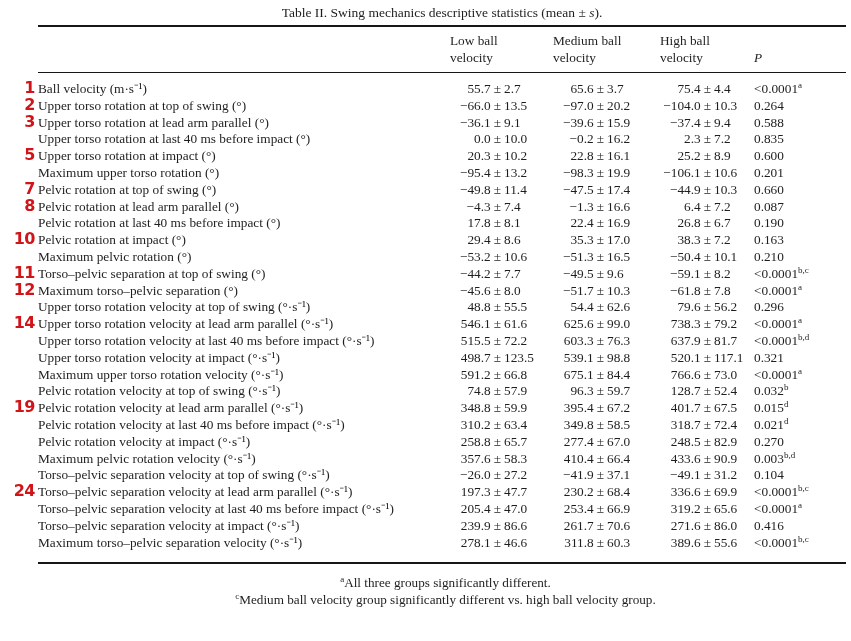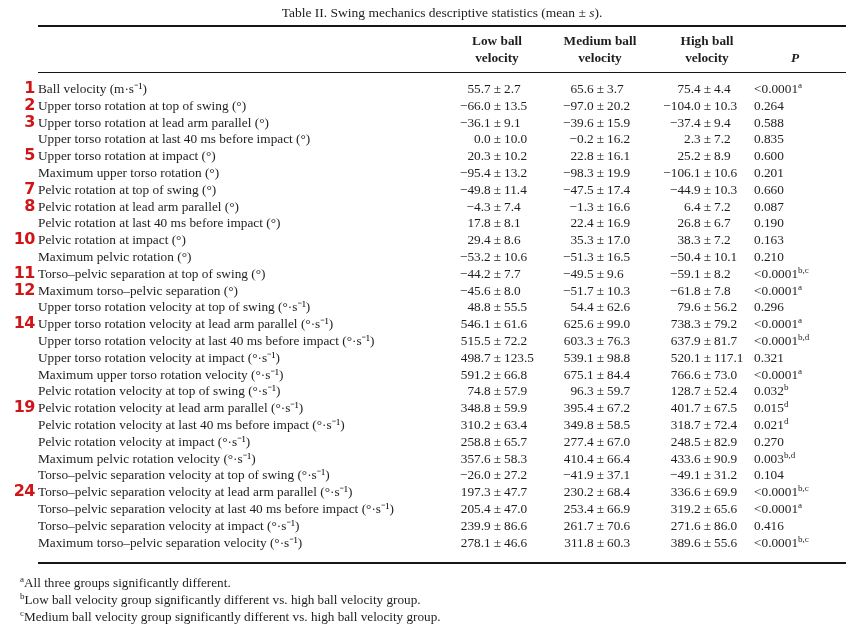--- a/index.html
+++ b/index.html
@@ -17,22 +17,22 @@
     border-collapse:collapse;table-layout:fixed;width:808px;margin-left:38px;
     border-top:2px solid #161616;border-bottom:2px solid #161616;
   }
   col.c-label{width:392px;}
   col.c-low{width:114px;}
   col.c-med{width:103px;}
   col.c-high{width:107px;}
   col.c-p{width:92px;}
   thead tr{border-bottom:1.5px solid #161616;}
   thead th{
-    font-weight:bold;font-size:13.3px;line-height:16.5px;
-    vertical-align:bottom;padding:6px 0 6px;text-align:center;white-space:nowrap;
+    font-weight:normal;font-size:13.3px;line-height:16.5px;
+    vertical-align:bottom;padding:6px 0 6px;text-align:left;white-space:nowrap;
   }
   th.h-low{padding-left:20px;}
   th.h-med{padding-left:9px;}
   th.h-high{padding-left:13px;}
   th.h-p{padding-right:10px;font-style:italic;}
   tbody td{
     font-size:13.3px;line-height:16.8px;height:16.8px;
     padding:0;white-space:nowrap;vertical-align:baseline;
   }
   tbody tr:first-child td{padding-top:8px;}
@@ -43,21 +43,21 @@
     font-family:"DejaVu Sans", sans-serif;font-weight:bold;
     font-size:16px;letter-spacing:-0.5px;color:#d01418;line-height:16.8px;
   }
   tbody tr:first-child td .mark{top:7px;}
   .vwrap{display:flex;align-items:baseline;}
   .vwrap .mean{flex:1;text-align:right;}
   .vwrap .pm{padding:0 3px;}
   .vwrap .sd{width:40px;text-align:left;}
   td.pcell{text-align:left;padding-right:10px;}
   sup.psup, sup.fsup{font-size:9px;vertical-align:super;line-height:0;}
-  .footnotes{margin:10px 0 0 20px;font-size:13.2px;line-height:17px;}
+  .footnotes{margin:10px 0 0 40px;font-size:13.2px;line-height:17px;text-align:center;}
   .fnote{white-space:nowrap;}
 </style>
 </head>
 <body>
 
 <div class="title"><span>Table II. Swing mechanics descriptive statistics (mean ± </span><span class="ital">s</span><span>).</span></div>
 
 <table class="stats">
   <colgroup>
     <col class="c-label">
@@ -858,17 +858,16 @@
           </div>
         </td>
     <td class="pcell"><span>&lt;0.0001</span><sup class="psup">b,c</sup></td>
   </tr>
 </tbody>
 </table>
 
 <div class="footnotes">
   <div class="fnote"><sup class="fsup">a</sup><span>All three groups significantly different.</span></div>
 
-  <div class="fnote"><sup class="fsup">b</sup><span>Low ball velocity group significantly different vs. high ball velocity group.</span></div>
 
   <div class="fnote"><sup class="fsup">c</sup><span>Medium ball velocity group significantly different vs. high ball velocity group.</span></div>
 
 </div>
 
 </body></html>

